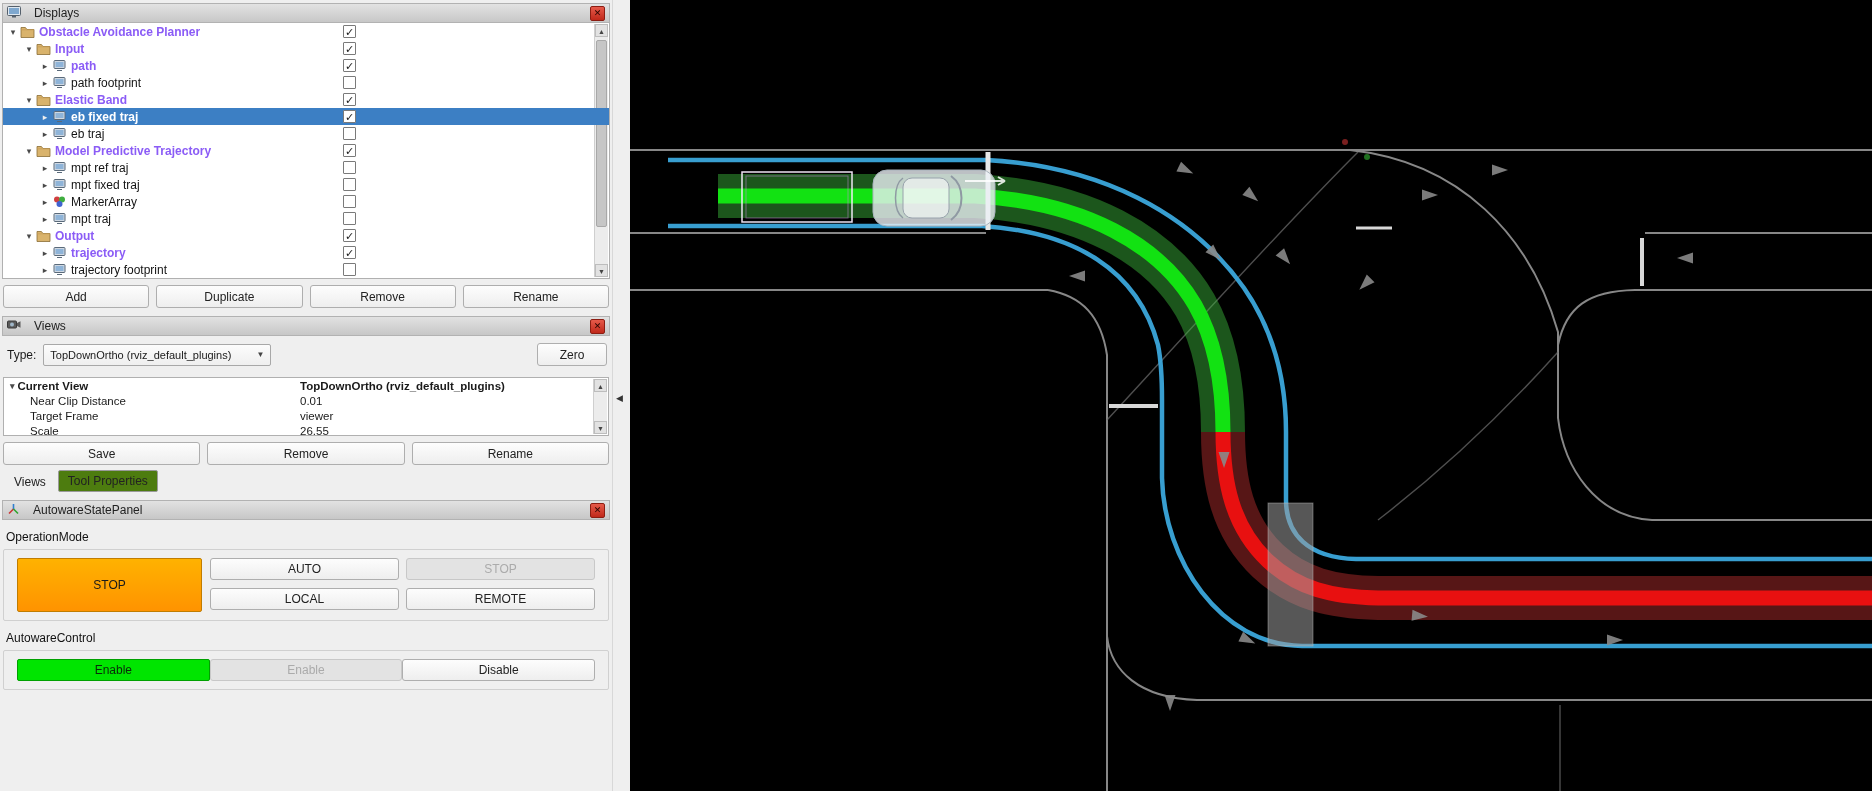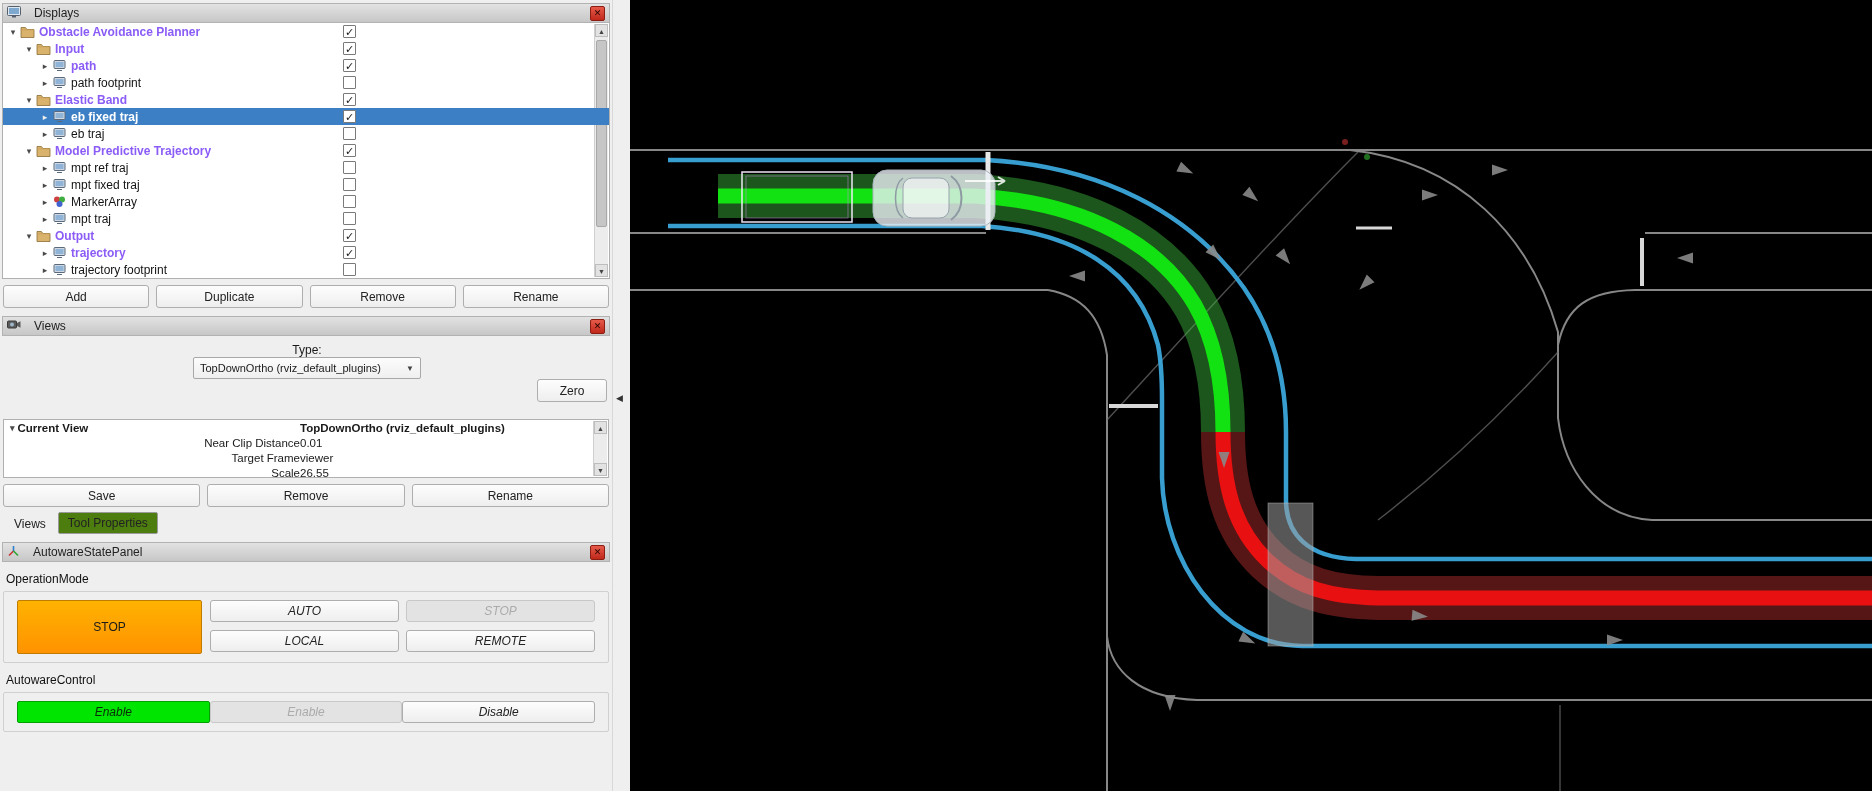--- a/index.html
+++ b/index.html
@@ -37,44 +37,44 @@
   .vscroll .sbtn{height:13px;font-size:7px;color:#444;text-align:center;line-height:13px;background:#e2e2e2;border:1px solid #bdbdbd;box-sizing:border-box;}
   .vscroll .sdown{position:absolute;bottom:0;left:0;right:0;}
   .vscroll .handle{position:absolute;left:1px;right:1px;background:#c6c6c6;border:1px solid #a8a8a8;border-radius:2px;}
 
   
   .btnrow{display:flex;gap:7px;margin:6px 1px 0 1px;}
   .qbtn{flex:1;height:23px;background:linear-gradient(#fdfdfd,#eeeeee);border:1px solid #aeaeae;border-radius:3px;
     font-family:"Liberation Sans",sans-serif;font-size:12px;color:#222;}
 
   
-  .typerow{display:flex;align-items:center;margin:7px 3px 17px 5px;flex-direction:column;}
+  .typerow{display:flex;align-items:center;gap:7px;margin:7px 3px 11px 5px;}
   .dropdown{width:228px;height:22px;box-sizing:border-box;border:1px solid #a8a8a8;border-radius:2px;
     background:linear-gradient(#fcfcfc,#efefef);display:flex;align-items:center;padding:0 6px;font-size:11px;}
   .dropdown .dd-arrow{margin-left:auto;font-size:8px;color:#444;}
   .zero{margin-left:auto;width:70px;flex:none;}
   .vgrid{position:relative;margin:0 1px;height:57px;background:#fff;border:1px solid #b0b0b0;overflow:hidden;}
   .prow{height:15px;display:flex;align-items:center;font-size:11.5px;}
   .pname{width:296px;display:flex;align-items:center;gap:3px;padding-left:6px;box-sizing:border-box;}
-  .pname.child{padding-left:10px;justify-content:flex-end;}
+  .pname.child{padding-left:26px;}
   .pname .expander{font-size:9px;color:#4a4a4a;}
   .pval{flex:1;}
   .b{font-weight:bold;}
 
   .tabs{display:flex;gap:3px;margin:5px 0 0 3px;align-items:flex-end;}
   .tab{padding:3px 9px;font-size:12px;color:#222;}
   .tab.selected{background:#4d7c0f;border:1px solid #9a9a9a;border-radius:2px;}
 
   
   .seclabel{margin:10px 2px 5px 4px;color:#111;}
   .group{border:1px solid #d0d0d0;border-radius:2px;margin:0 1px;padding:8px 13px;display:flex;gap:8px;align-items:stretch;background:#efefef;}
   .bigbtn{width:185px;height:54px;flex:none;font-size:12px;}
   .stop-orange{background:linear-gradient(#ffb200,#ff9300);border:1px solid #c07c00;color:#1a1a1a;border-radius:2px;}
   .grid2{flex:1;display:grid;grid-template-columns:1fr 1fr;gap:6px 7px;}
-  .gbtn{height:22px;background:linear-gradient(#fdfdfd,#eeeeee);border:1px solid #aeaeae;border-radius:3px;font-size:12px;color:#222;font-style:italic;}
+  .gbtn{height:22px;background:linear-gradient(#fdfdfd,#eeeeee);border:1px solid #aeaeae;border-radius:3px;font-size:12px;color:#222;}
   .gbtn:disabled,.gbtn.disabled{background:#e3e3e3;color:#ababab;border-color:#c8c8c8;}
   .grid3{flex:1;display:grid;grid-template-columns:1fr 1fr 1fr;}
   .enable-green{background:#00e500;border:1px solid #00a000;color:#0a2a0a;border-radius:2px;}
 </style>
 </head>
 <body>
 
 <div class="app">
 
   <div class="left">

